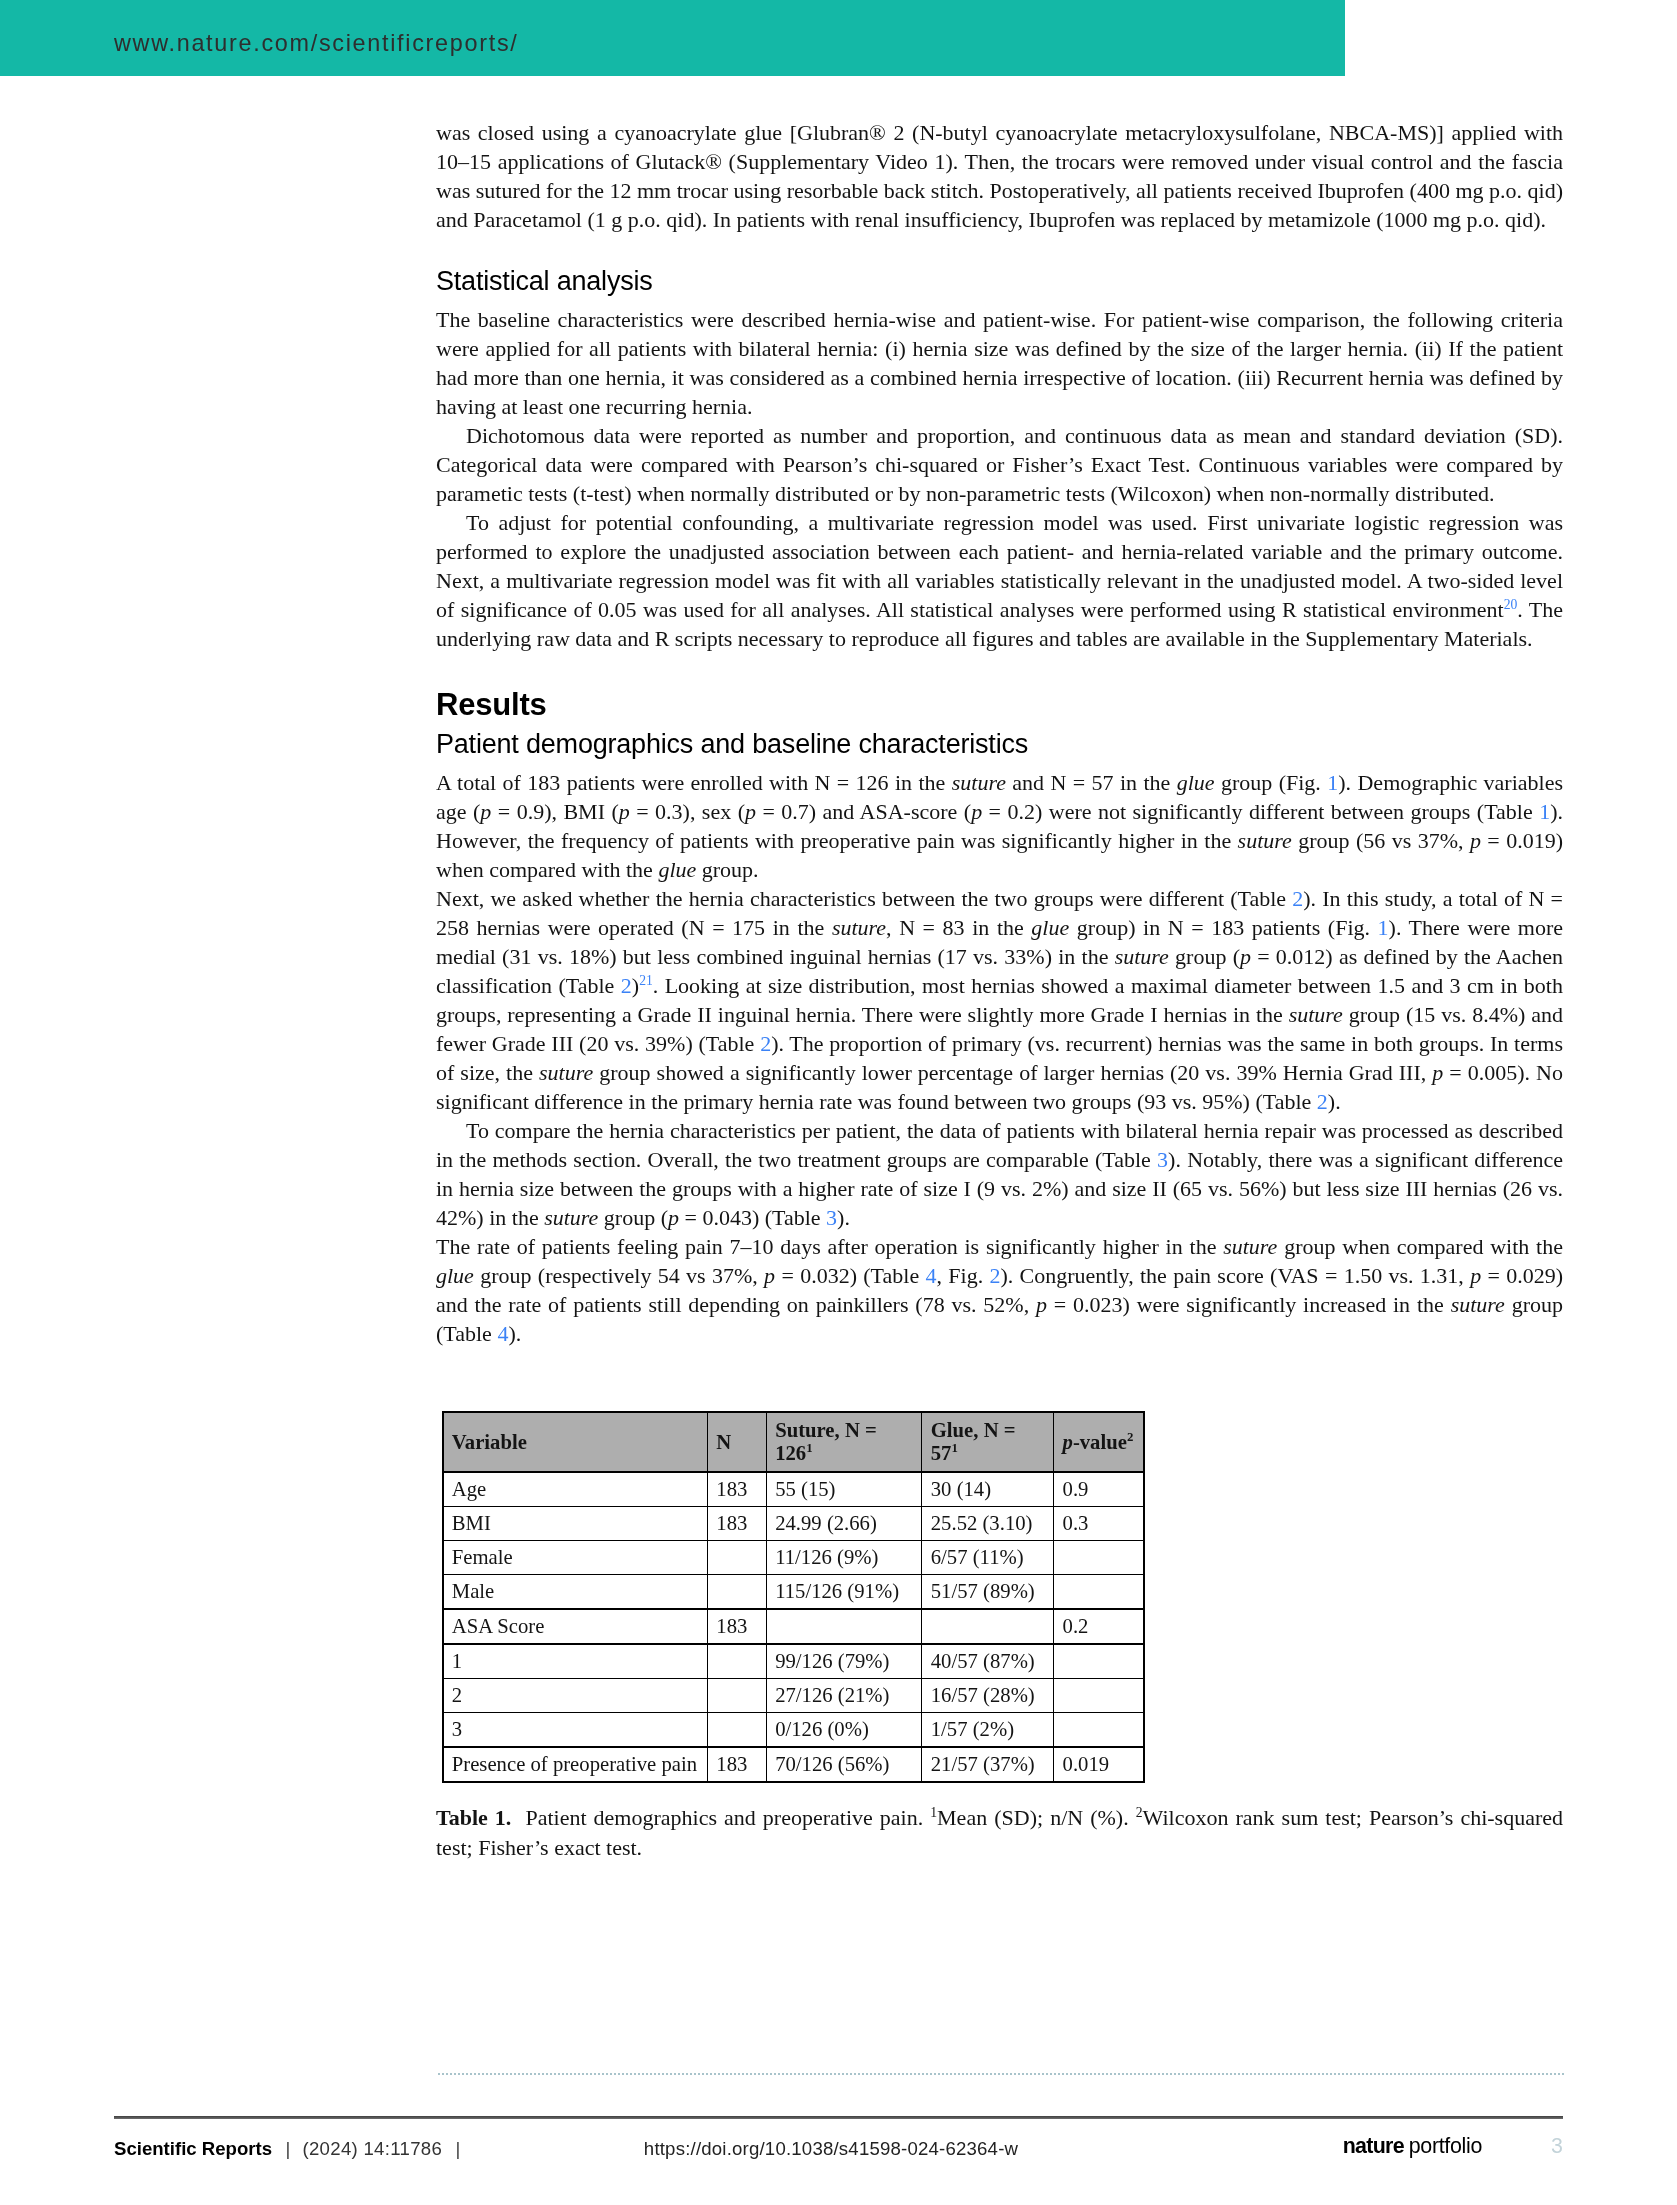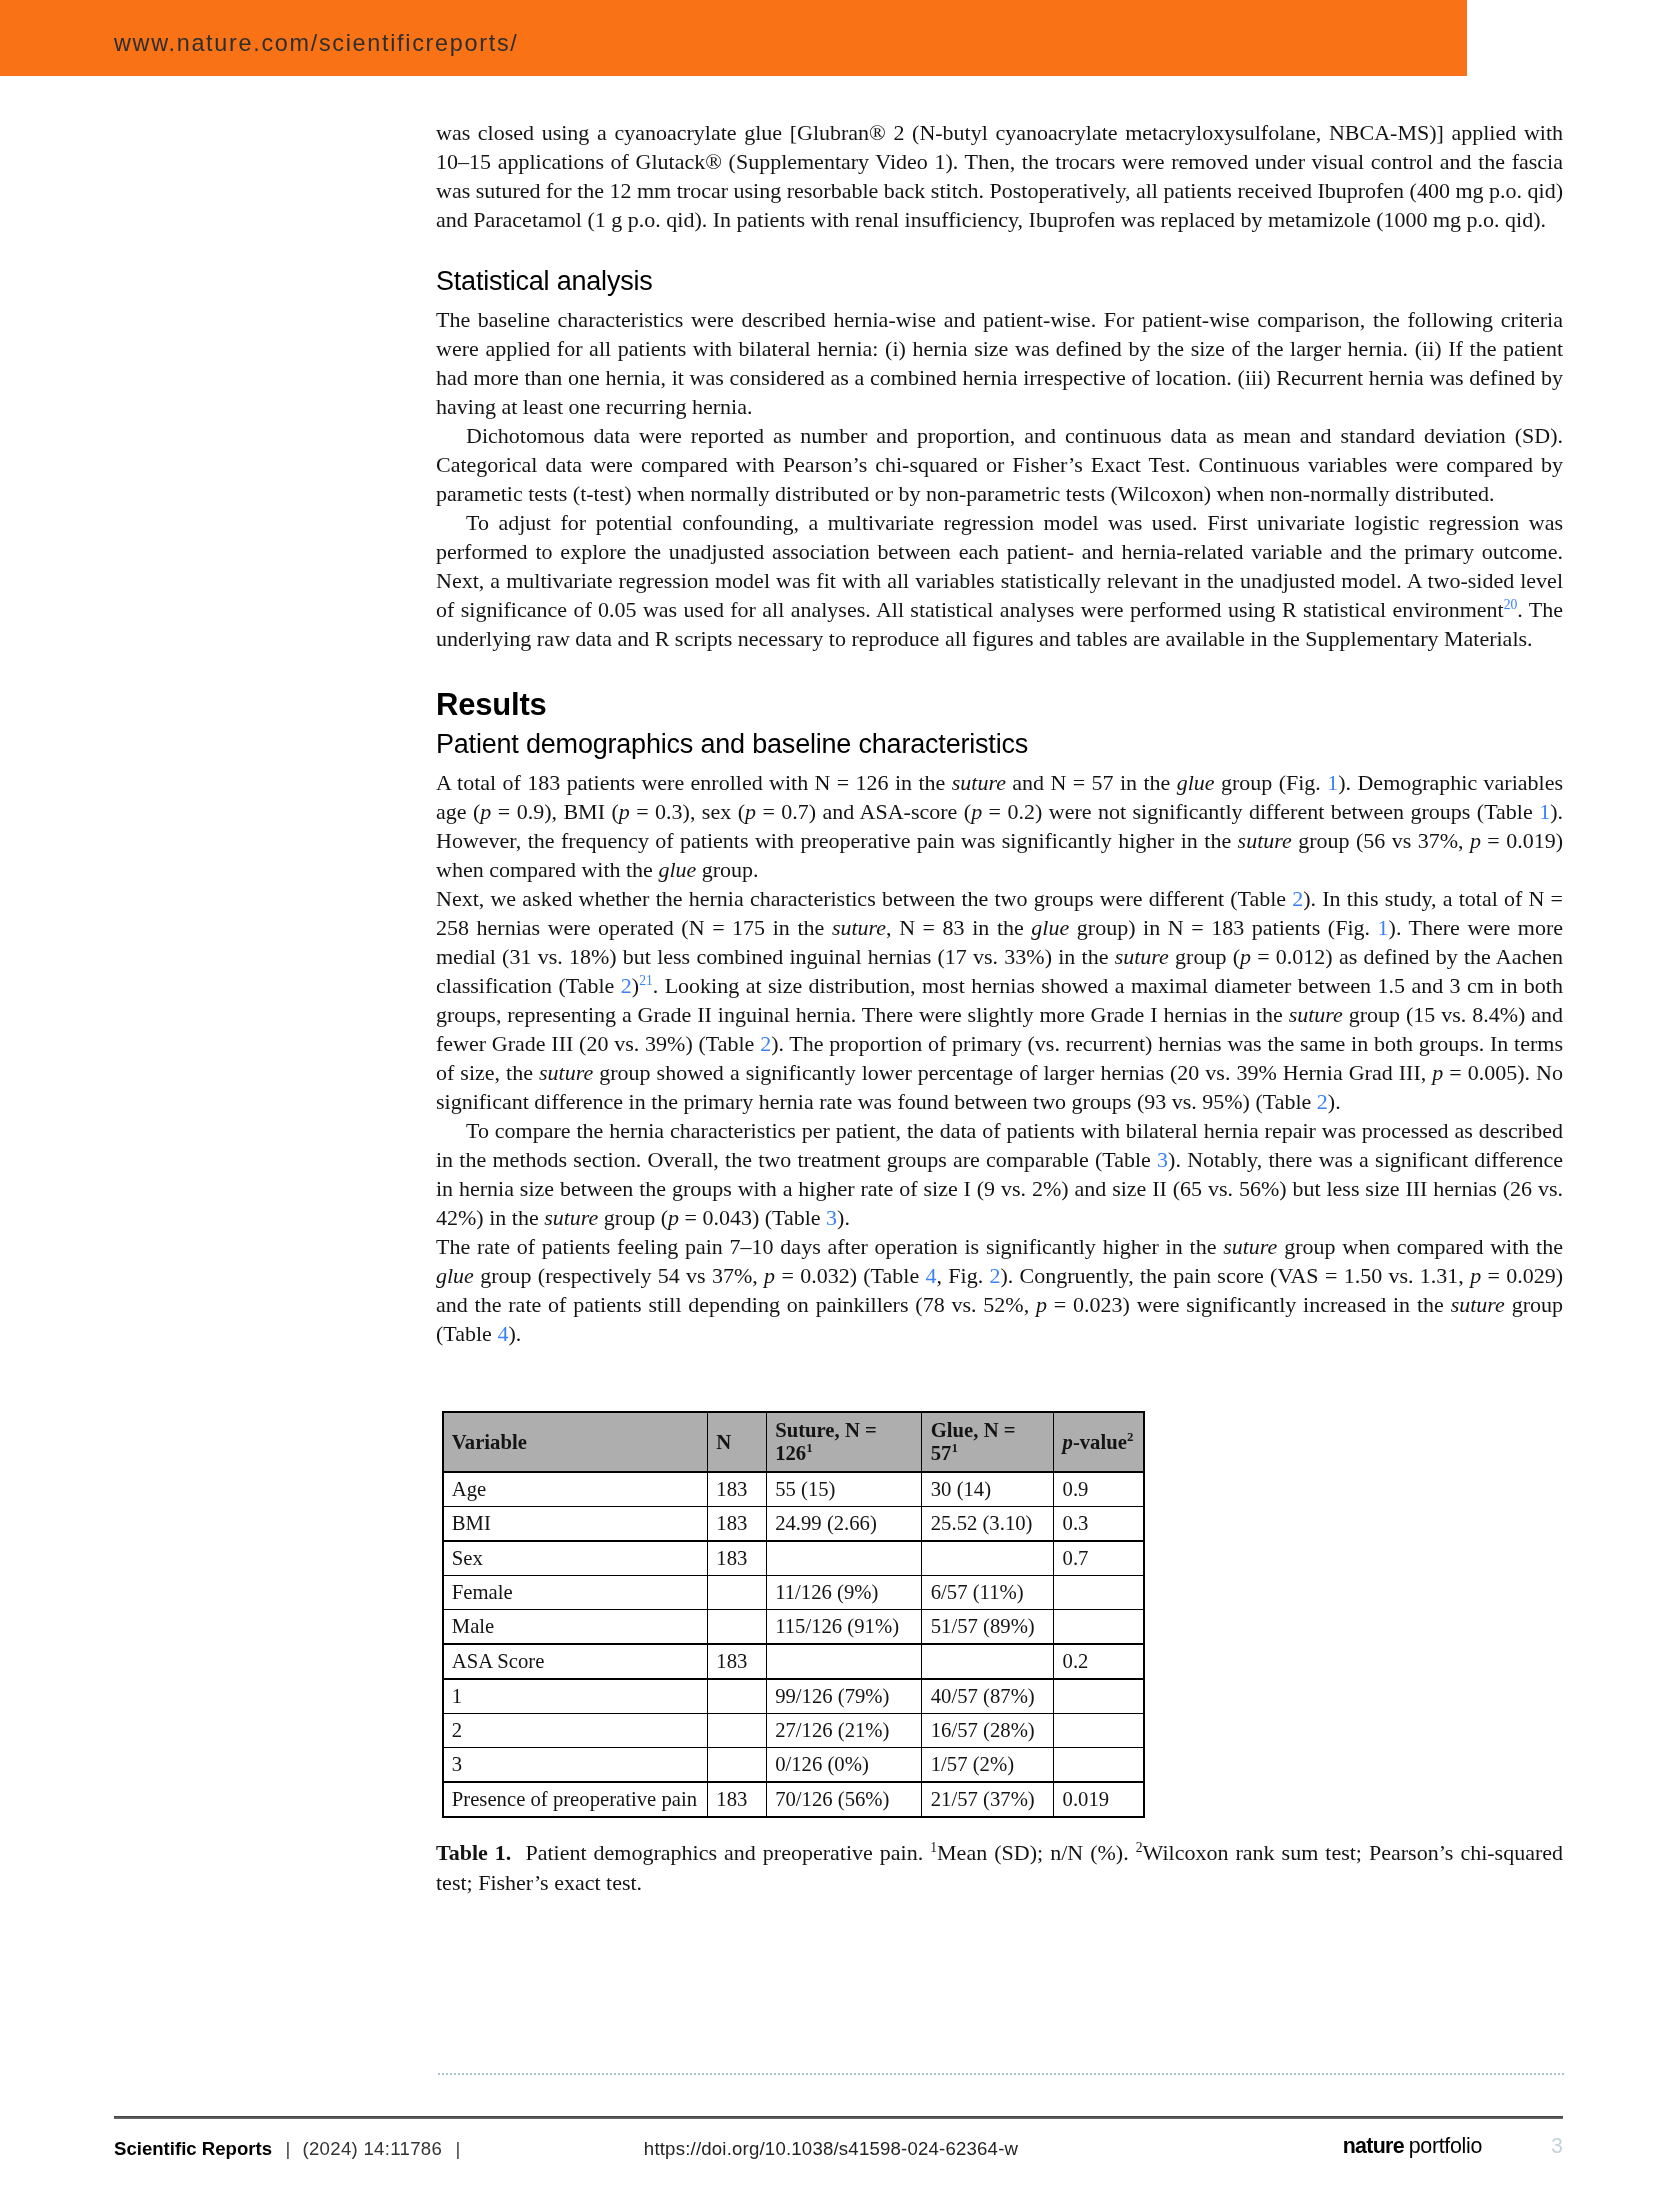--- a/index.html
+++ b/index.html
@@ -1,19 +1,19 @@
 <!DOCTYPE html>
 <html style="font-size:11px"><head>
 <meta charset="utf-8">
 <style>
   html,body{margin:0;padding:0;background:#e8e8e8;}
   .page{position:relative;width:1677px;height:2205px;background:#ffffff;overflow:hidden;
         font-family:"Liberation Serif", serif;color:#141414;}
   
-  .band{position:absolute;top:0;left:0;width:1467px;height:76px;background:#f97316;}
+  .band{position:absolute;top:0;left:0;width:1345px;height:76px;background:#14b8a6;}
   .band-url{position:absolute;left:114px;top:30px;font-family:"Liberation Sans", sans-serif;
             font-size:23.4px;letter-spacing:1.7px;color:#2e2e2e;}
   
   .content{position:absolute;left:436px;top:118px;width:1127px;}
   .content p.body{margin:0;font-size:22px;line-height:29px;text-align:justify;color:#141414;}
   .content p.indent{text-indent:30px;}
   .h2sec{font-family:"Liberation Sans", sans-serif;font-weight:normal;font-size:27px;
          margin:32px 0 8.3px 0;color:#000;letter-spacing:-0.2px;}
   .h1sec{font-family:"Liberation Sans", sans-serif;font-weight:bold;font-size:31px;
          margin:34px 0 0 0;color:#000;letter-spacing:-0.2px;}
@@ -99,27 +99,20 @@
               <td>30 (14)</td>
               <td>0.9</td>
             </tr>
             <tr>
               <td>BMI</td>
               <td>183</td>
               <td>24.99 (2.66)</td>
               <td>25.52 (3.10)</td>
               <td>0.3</td>
             </tr>
-            <tr class="thick">
-              <td>Sex</td>
-              <td>183</td>
-              <td></td>
-              <td></td>
-              <td>0.7</td>
-            </tr>
             <tr>
               <td>Female</td>
               <td></td>
               <td>11/126 (9%)</td>
               <td>6/57 (11%)</td>
               <td></td>
             </tr>
             <tr>
               <td>Male</td>
               <td></td>

